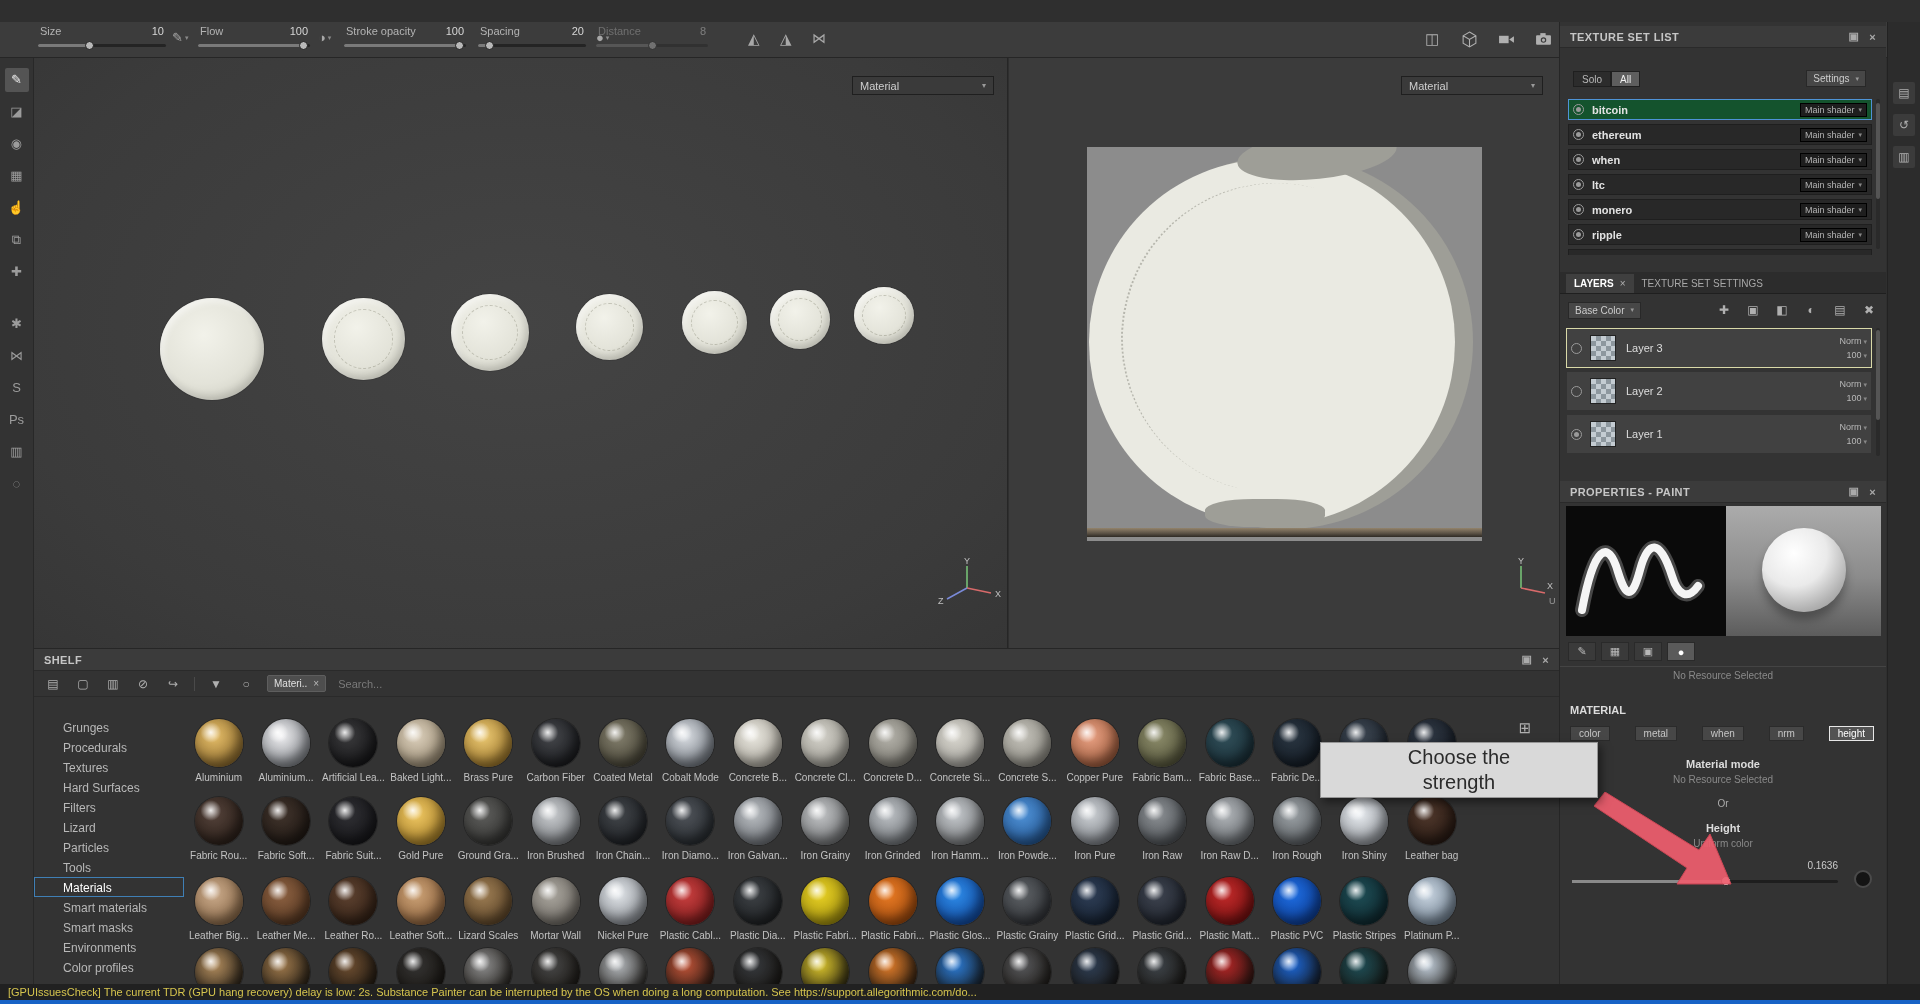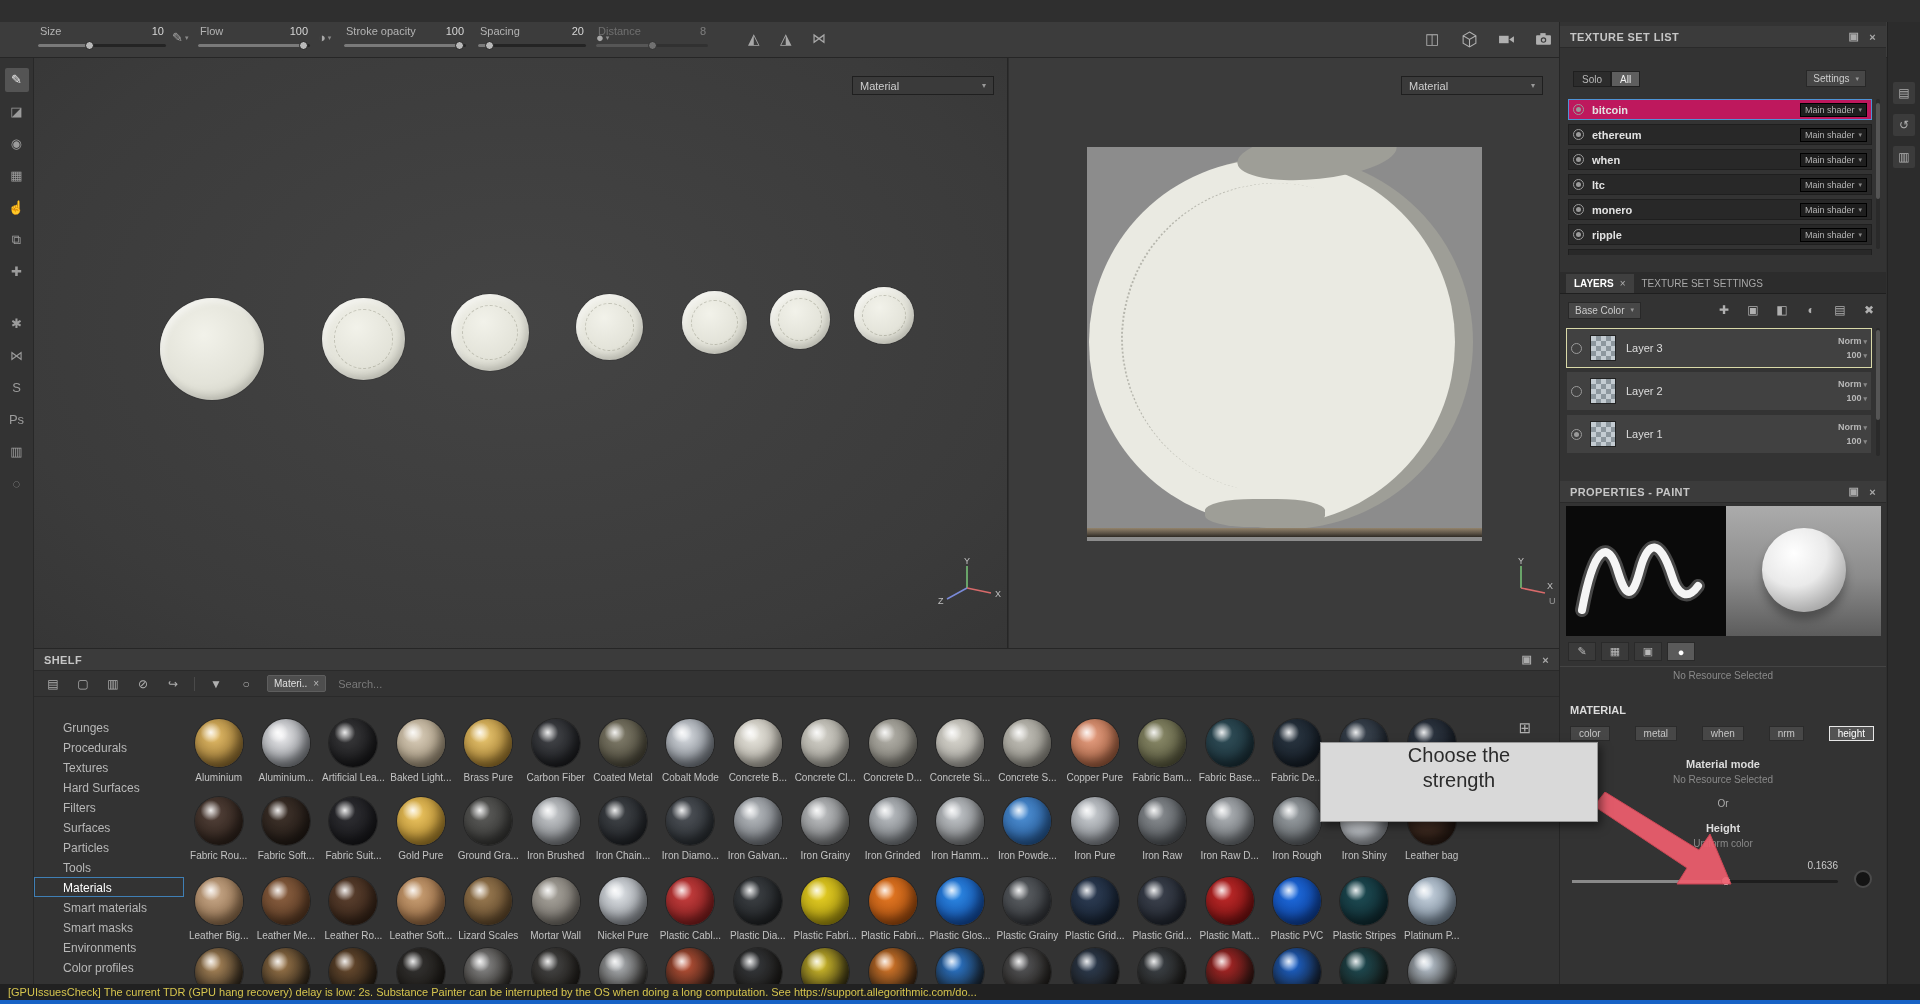--- a/index.html
+++ b/index.html
@@ -76,21 +76,21 @@
 
   
   .right-panel { position:absolute; left:1559px; top:22px; width:327px; height:962px; background:#333; border-left:1px solid #262626; }
   .abs { position:absolute; }
   .small-btn { display:inline-flex; align-items:center; justify-content:center; height:16px; font-size:10px; padding:0 8px; background:#2c2c2c; border:1px solid #1f1f1f; color:#b8b8b8; }
   .small-btn.lit { background:#5e5e5e; color:#f0f0f0; }
   .dd-btn { display:inline-flex; align-items:center; height:17px; font-size:10px; padding:0 6px; background:#474747; border:1px solid #282828; color:#ccc; }
   .dd-btn::after { content:"▾"; margin-left:6px; font-size:7px; color:#999; }
   .ts-rows { position:absolute; left:8px; right:14px; top:77px; }
   .ts-row { position:relative; height:21px; margin-bottom:4px; background:#282828; border:1px solid #1f1f1f; display:flex; align-items:center; padding:0 4px; }
-  .ts-row.selected { border-color:#4e93d6; background:#be185d; }
+  .ts-row.selected { border-color:#4e93d6; background:#14532d; }
   .radio { width:11px; height:11px; border:1px solid #9a9a9a; border-radius:50%; position:relative; flex:none; }
   .radio.on::after { content:""; position:absolute; left:2px; top:2px; width:5px; height:5px; background:#9a9a9a; border-radius:50%; }
   .ts-name { font-size:11px; font-weight:bold; color:#e2e2e2; margin-left:8px; }
   .mini-dd { margin-left:auto; display:inline-flex; align-items:center; height:14px; background:#1e1e1e; border:1px solid #000; font-size:9px; color:#b4b4b4; padding:0 4px; }
   .mini-dd::after { content:"▾"; margin-left:4px; font-size:7px; color:#888; }
   .ts-sliver { position:absolute; left:8px; right:14px; top:227px; height:6px; background:#282828; border:1px solid #1f1f1f; border-bottom:none; }
   .scrollbar { position:absolute; width:4px; background:#2a2a2a; border-radius:2px; }
   .scroll-thumb { position:absolute; left:0; width:4px; background:#555; border-radius:2px; }
 
   .tab-bar { position:absolute; left:0; right:0; top:250px; height:22px; background:#2c2c2c; border-bottom:1px solid #1f1f1f; display:flex; align-items:flex-end; padding-left:6px; }
@@ -101,21 +101,21 @@
   .layers-toolbar { position:absolute; left:0; right:0; top:276px; height:24px; display:flex; align-items:center; padding:0 8px; gap:4px; }
   .layers-toolbar .icons { margin-left:auto; display:flex; gap:11px; }
   .layer-rows { position:absolute; left:6px; right:14px; top:306px; }
   .layer-row { position:relative; height:40px; margin-bottom:3px; background:#414141; border:1px solid #333; display:flex; align-items:center; padding:0 4px; }
   .layer-row.selected { border-color:#d9d9a8;align-items:center; }
   .checker { width:26px; height:26px; margin-left:8px; border:1px solid #222; background-color:#c4ccd2;
     background-image:linear-gradient(45deg,#8d979e 26%,transparent 26% 74%,#8d979e 74%),linear-gradient(45deg,#8d979e 26%,transparent 26% 74%,#8d979e 74%);
     background-size:10px 10px; background-position:0 0,5px 5px; }
   .layer-name { font-size:11px; color:#dedede; margin-left:10px; }
   .layer-right { margin-left:auto; display:flex; flex-direction:column; align-items:flex-end; gap:4px; }
-  .plain-dd { font-size:9px; color:#b8b8b8;font-weight:bold; }
+  .plain-dd { font-size:9px; color:#b8b8b8; }
   .plain-dd::after { content:" ▾"; font-size:7px; color:#888; }
 
   .preview-row { position:absolute; left:6px; top:484px; width:315px; height:130px; display:flex; }
   .brush-preview { width:160px; height:130px; background:#0a0a0a; }
   .matball-preview { width:155px; height:130px; background:linear-gradient(180deg,#ababab,#8b8b8b 55%,#5c5c5c); position:relative; }
   .matball { position:absolute; left:36px; top:22px; width:84px; height:84px; border-radius:50%;
     background:radial-gradient(circle at 38% 30%, #ffffff, #eaeaea 42%, #b2b2b2 72%, #888888);
     box-shadow:0 8px 10px rgba(0,0,0,.30); }
   .prop-tabs { position:absolute; left:8px; top:620px; display:flex; gap:5px; }
   .prop-tab { width:28px; height:19px; background:#3a3a3a; border:1px solid #2a2a2a; color:#b8b8b8; font-size:11px; display:flex; align-items:center; justify-content:center; }
@@ -137,21 +137,21 @@
 
   
   .right-strip { position:absolute; left:1887px; top:22px; width:33px; height:962px; background:#2c2c2c; border-left:1px solid #222; display:flex; flex-direction:column; align-items:center; padding-top:60px; gap:10px; }
   .strip-icon { width:22px; height:22px; background:#3b3b3b; border-radius:2px; color:#b0b0b0; font-size:12px; display:flex; align-items:center; justify-content:center; }
 
   
   .statusbar { position:absolute; left:0; top:984px; width:1920px; height:16px; background:#212121; color:#d6c54e; font-size:11px; line-height:16px; padding-left:8px; white-space:nowrap; overflow:hidden; }
   .bottom-accent { position:absolute; left:0; top:1000px; width:1920px; height:4px; background:#1863c6; }
 
   
-  .tooltip-overlay { position:absolute; left:1320px; top:742px; width:278px; height:80px; background:#d9d9d9; border:1px solid #969696; box-shadow:3px 4px 9px rgba(0,0,0,.5); display:flex; justify-content:center; z-index:60; }
+  .tooltip-overlay { position:absolute; left:1320px; top:742px; width:278px; height:56px; background:#d9d9d9; border:1px solid #969696; box-shadow:3px 4px 9px rgba(0,0,0,.5); display:flex; align-items:center; justify-content:center; z-index:60; }
   .tooltip-overlay span { display:block; width:140px; text-align:center; font-size:20px; line-height:1.25; color:#2b2b2b; }
   .arrow-overlay { position:absolute; left:1594px; top:792px; z-index:59; }
 </style>
 </head>
 <body>
 
 <div id="app">
 
 
   <div class="main-toolbar">
@@ -322,21 +322,21 @@
         <span class="tag-close">×</span>
       </span>
       <input class="search-input" placeholder="Search..." style="">
     </div>
     <div class="shelf-sidebar" id="shelfCats">
         <div class="cat">Grunges</div>
         <div class="cat">Procedurals</div>
         <div class="cat">Textures</div>
         <div class="cat">Hard Surfaces</div>
         <div class="cat">Filters</div>
-        <div class="cat">Surfaces</div>
+        <div class="cat">Lizard</div>
         <div class="cat">Particles</div>
         <div class="cat">Tools</div>
         <div class="cat selected">Materials</div>
         <div class="cat">Smart materials</div>
         <div class="cat">Smart masks</div>
         <div class="cat">Environments</div>
         <div class="cat">Color profiles</div>
       </div>
     <div id="matRows">
         <div class="mat-row" style="top: 70px;">

